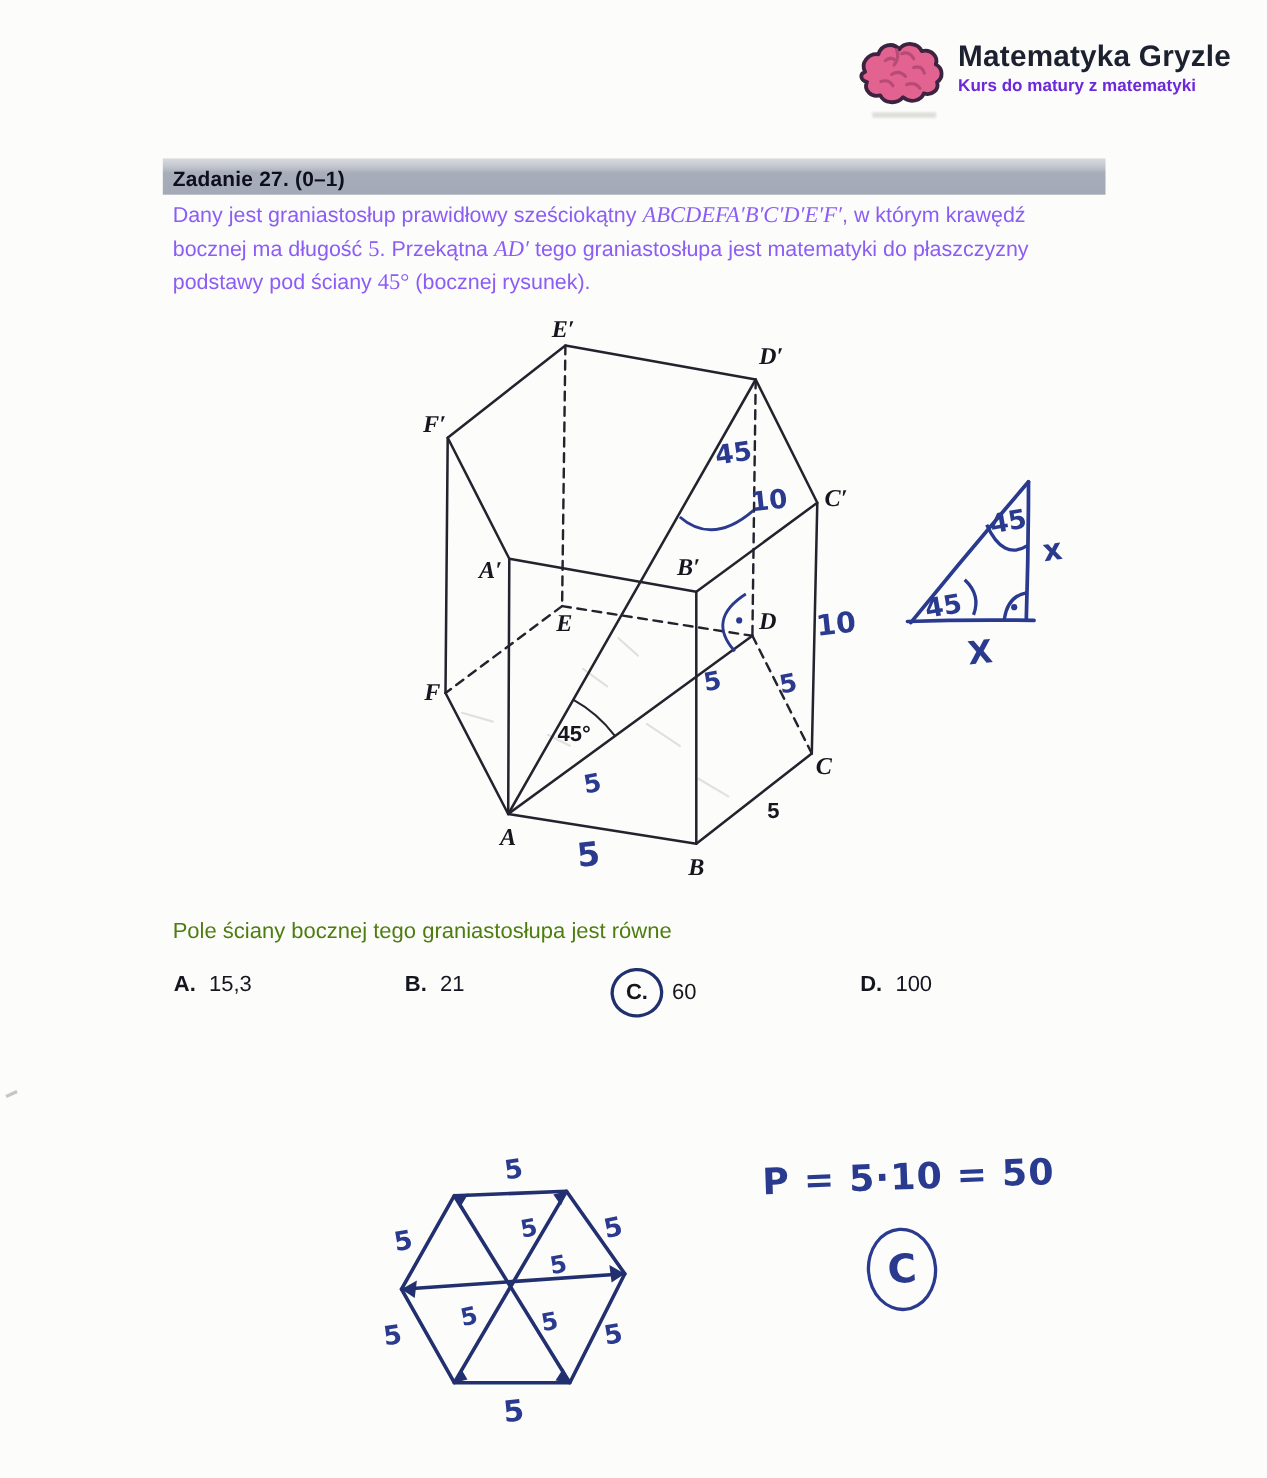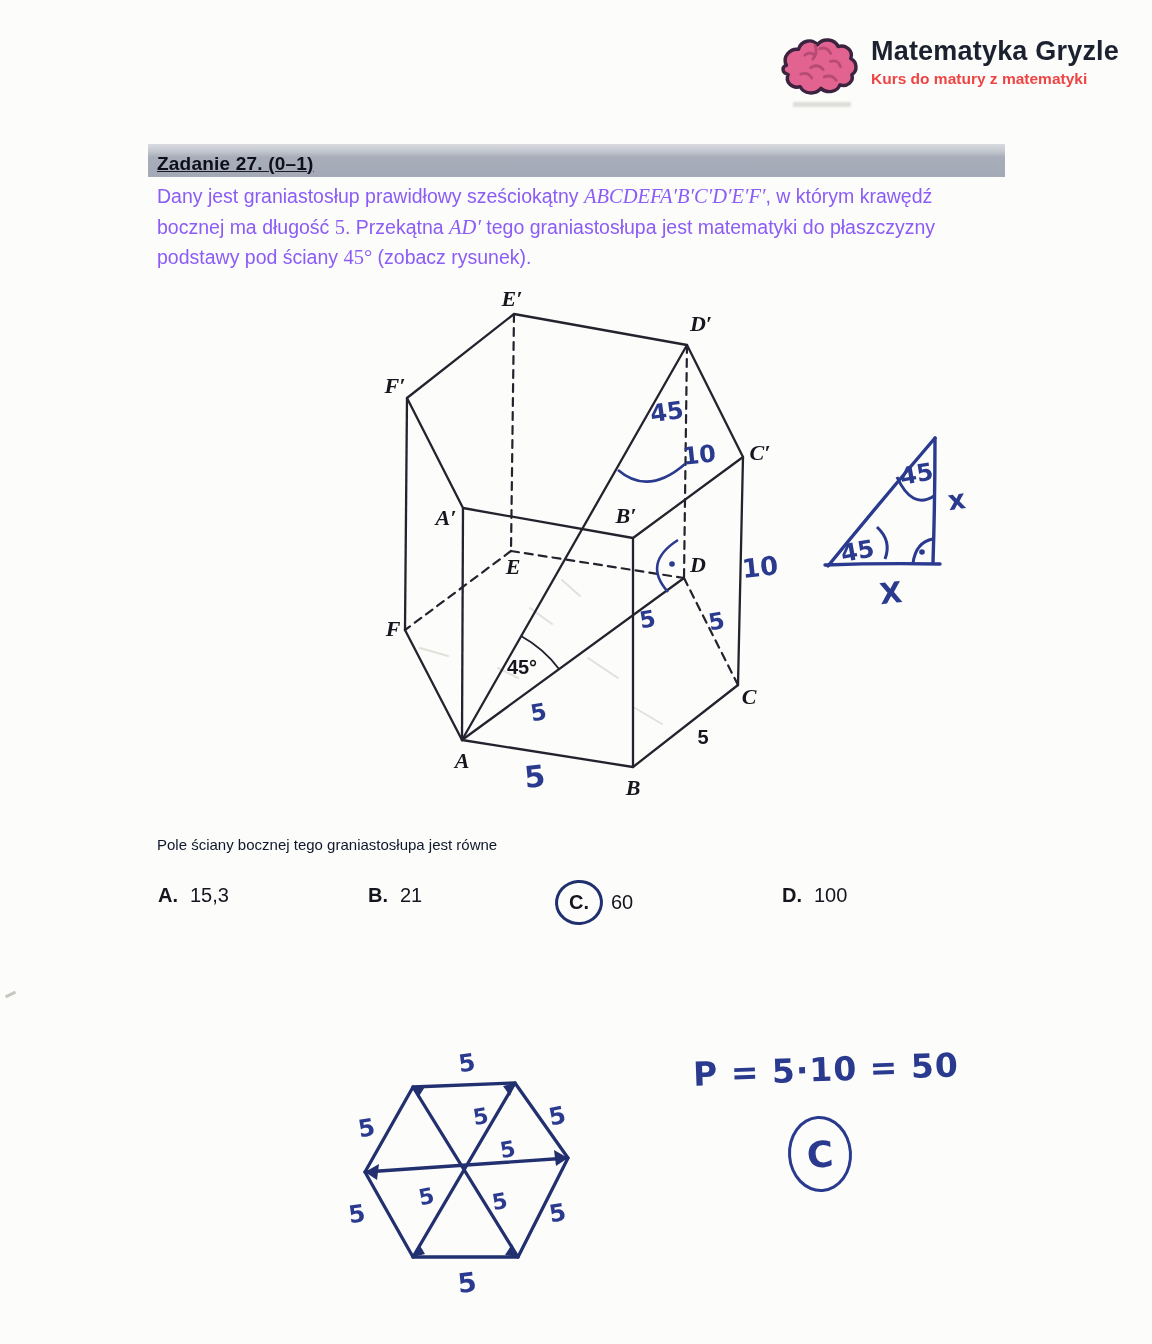--- a/index.html
+++ b/index.html
@@ -2,40 +2,40 @@
 <html><head>
 <meta charset="utf-8">
 <style>
   html,body{margin:0;padding:0;background:#e9e9e6;}
   .page{position:relative;width:1152px;height:1344px;background:#fcfcfa;overflow:hidden;
         font-family:"Liberation Sans",sans-serif;color:#1b1b26;margin:0 auto;}
   
   .logo{position:absolute;left:775px;top:28px;display:flex;align-items:flex-start;gap:10px;}
   .logo-txt{display:flex;flex-direction:column;padding-top:8px;}
   .logo-title{font-size:27px;font-weight:800;color:#1c2130;letter-spacing:.2px;line-height:30px;}
-  .logo-sub{font-size:15.5px;font-weight:700;color:#ef4444;margin-top:4px;}
+  .logo-sub{font-size:15.5px;font-weight:700;color:#6d28d9;margin-top:4px;}
   .logo-smudge{position:absolute;left:18px;top:74px;width:58px;height:5px;background:#d6d6d2;
                filter:blur(1px);opacity:.8;}
   
   .task-bar{position:absolute;left:148px;top:144px;width:857px;height:33px;
             background:linear-gradient(180deg,#d9dbe0 0%,#c3c7cf 22%,#a7adb9 40%,#a3a9b6 100%);
-            box-sizing:border-box;padding:9px 0 0 9px;text-decoration:underline;}
+            box-sizing:border-box;padding:9px 0 0 9px;}
   .task-bar span{font-size:19px;font-weight:bold;color:#0e0e1c;letter-spacing:.2px;}
   
   .problem{position:absolute;left:157px;top:181px;width:860px;font-size:19.5px;line-height:30.5px;color:#8b5cf6;}
   .math-i{font-family:"Liberation Serif",serif;font-style:italic;font-size:20.5px;}
   .math-u{font-family:"Liberation Serif",serif;font-size:20.5px;}
   
   .fig{position:absolute;}
   text{user-select:none;}
   .vlab{font-family:"Liberation Serif",serif;font-style:italic;font-weight:bold;font-size:22px;fill:#16161f;}
   .plab{font-family:"Liberation Sans",sans-serif;font-weight:bold;font-size:20px;fill:#16161f;}
   .pen{font-family:"DejaVu Sans",sans-serif;font-weight:bold;fill:#2a3a8f;}
   
-  .question{position:absolute;left:157px;top:836px;font-size:15px;color:#0f172a;}
+  .question{position:absolute;left:157px;top:836px;font-size:20px;color:#4d7c0f;}
   .answer{position:absolute;top:884px;display:flex;align-items:center;font-size:20px;color:#15151f;}
   .ans-letter{font-weight:bold;margin-right:12px;}
   .ans-circle{display:flex;align-items:center;justify-content:center;width:42px;height:39px;
               border:3px solid #20306e;border-radius:50%;margin-right:8px;transform:rotate(-4deg);}
   .ans-circle .ans-letter{margin:0;transform:rotate(4deg);}
   
   .equation{position:absolute;left:693px;top:1050px;font-family:"DejaVu Sans",sans-serif;
             font-size:33px;font-weight:bold;color:#2a3a8f;transform:rotate(-2deg);letter-spacing:1px;}
   .final-circle{position:absolute;left:788px;top:1116px;width:58px;height:70px;border:3.5px solid #2a3a8f;
             border-radius:50%;display:flex;align-items:center;justify-content:center;transform:rotate(-4deg);}
@@ -64,21 +64,21 @@
     <div class="logo-smudge"></div>
   </div>
 
   <div class="task-bar">
     <span>Zadanie 27. (0–1)</span>
   </div>
 
   <div class="problem">
     <div><span>Dany jest graniastosłup prawidłowy sześciokątny </span><span class="math-i">ABCDEFA′B′C′D′E′F′</span><span>, w którym krawędź</span></div>
     <div><span>bocznej ma długość </span><span class="math-u">5</span><span>. Przekątna </span><span class="math-i">AD′</span><span> tego graniastosłupa jest matematyki do płaszczyzny</span></div>
-    <div><span>podstawy pod ściany </span><span class="math-u">45°</span><span> (zobacz rysunek).</span></div>
+    <div><span>podstawy pod ściany </span><span class="math-u">45°</span><span> (bocznej rysunek).</span></div>
   </div>
 
   <svg class="fig" style="left:380px;top:280px" width="400" height="530" viewBox="0 0 400 530">
 
     <g stroke="#cfcfcb" stroke-width="2" opacity=".6" stroke-linecap="round">
       <path d="M150 328 L172 344" fill="none"></path>
         <path d="M208 378 L238 398" fill="none"></path>
       <path d="M255 428 L282 444" fill="none"></path>
         <path d="M118 388 L138 398" fill="none"></path>
       <path d="M40 368 L68 376" fill="none"></path>

